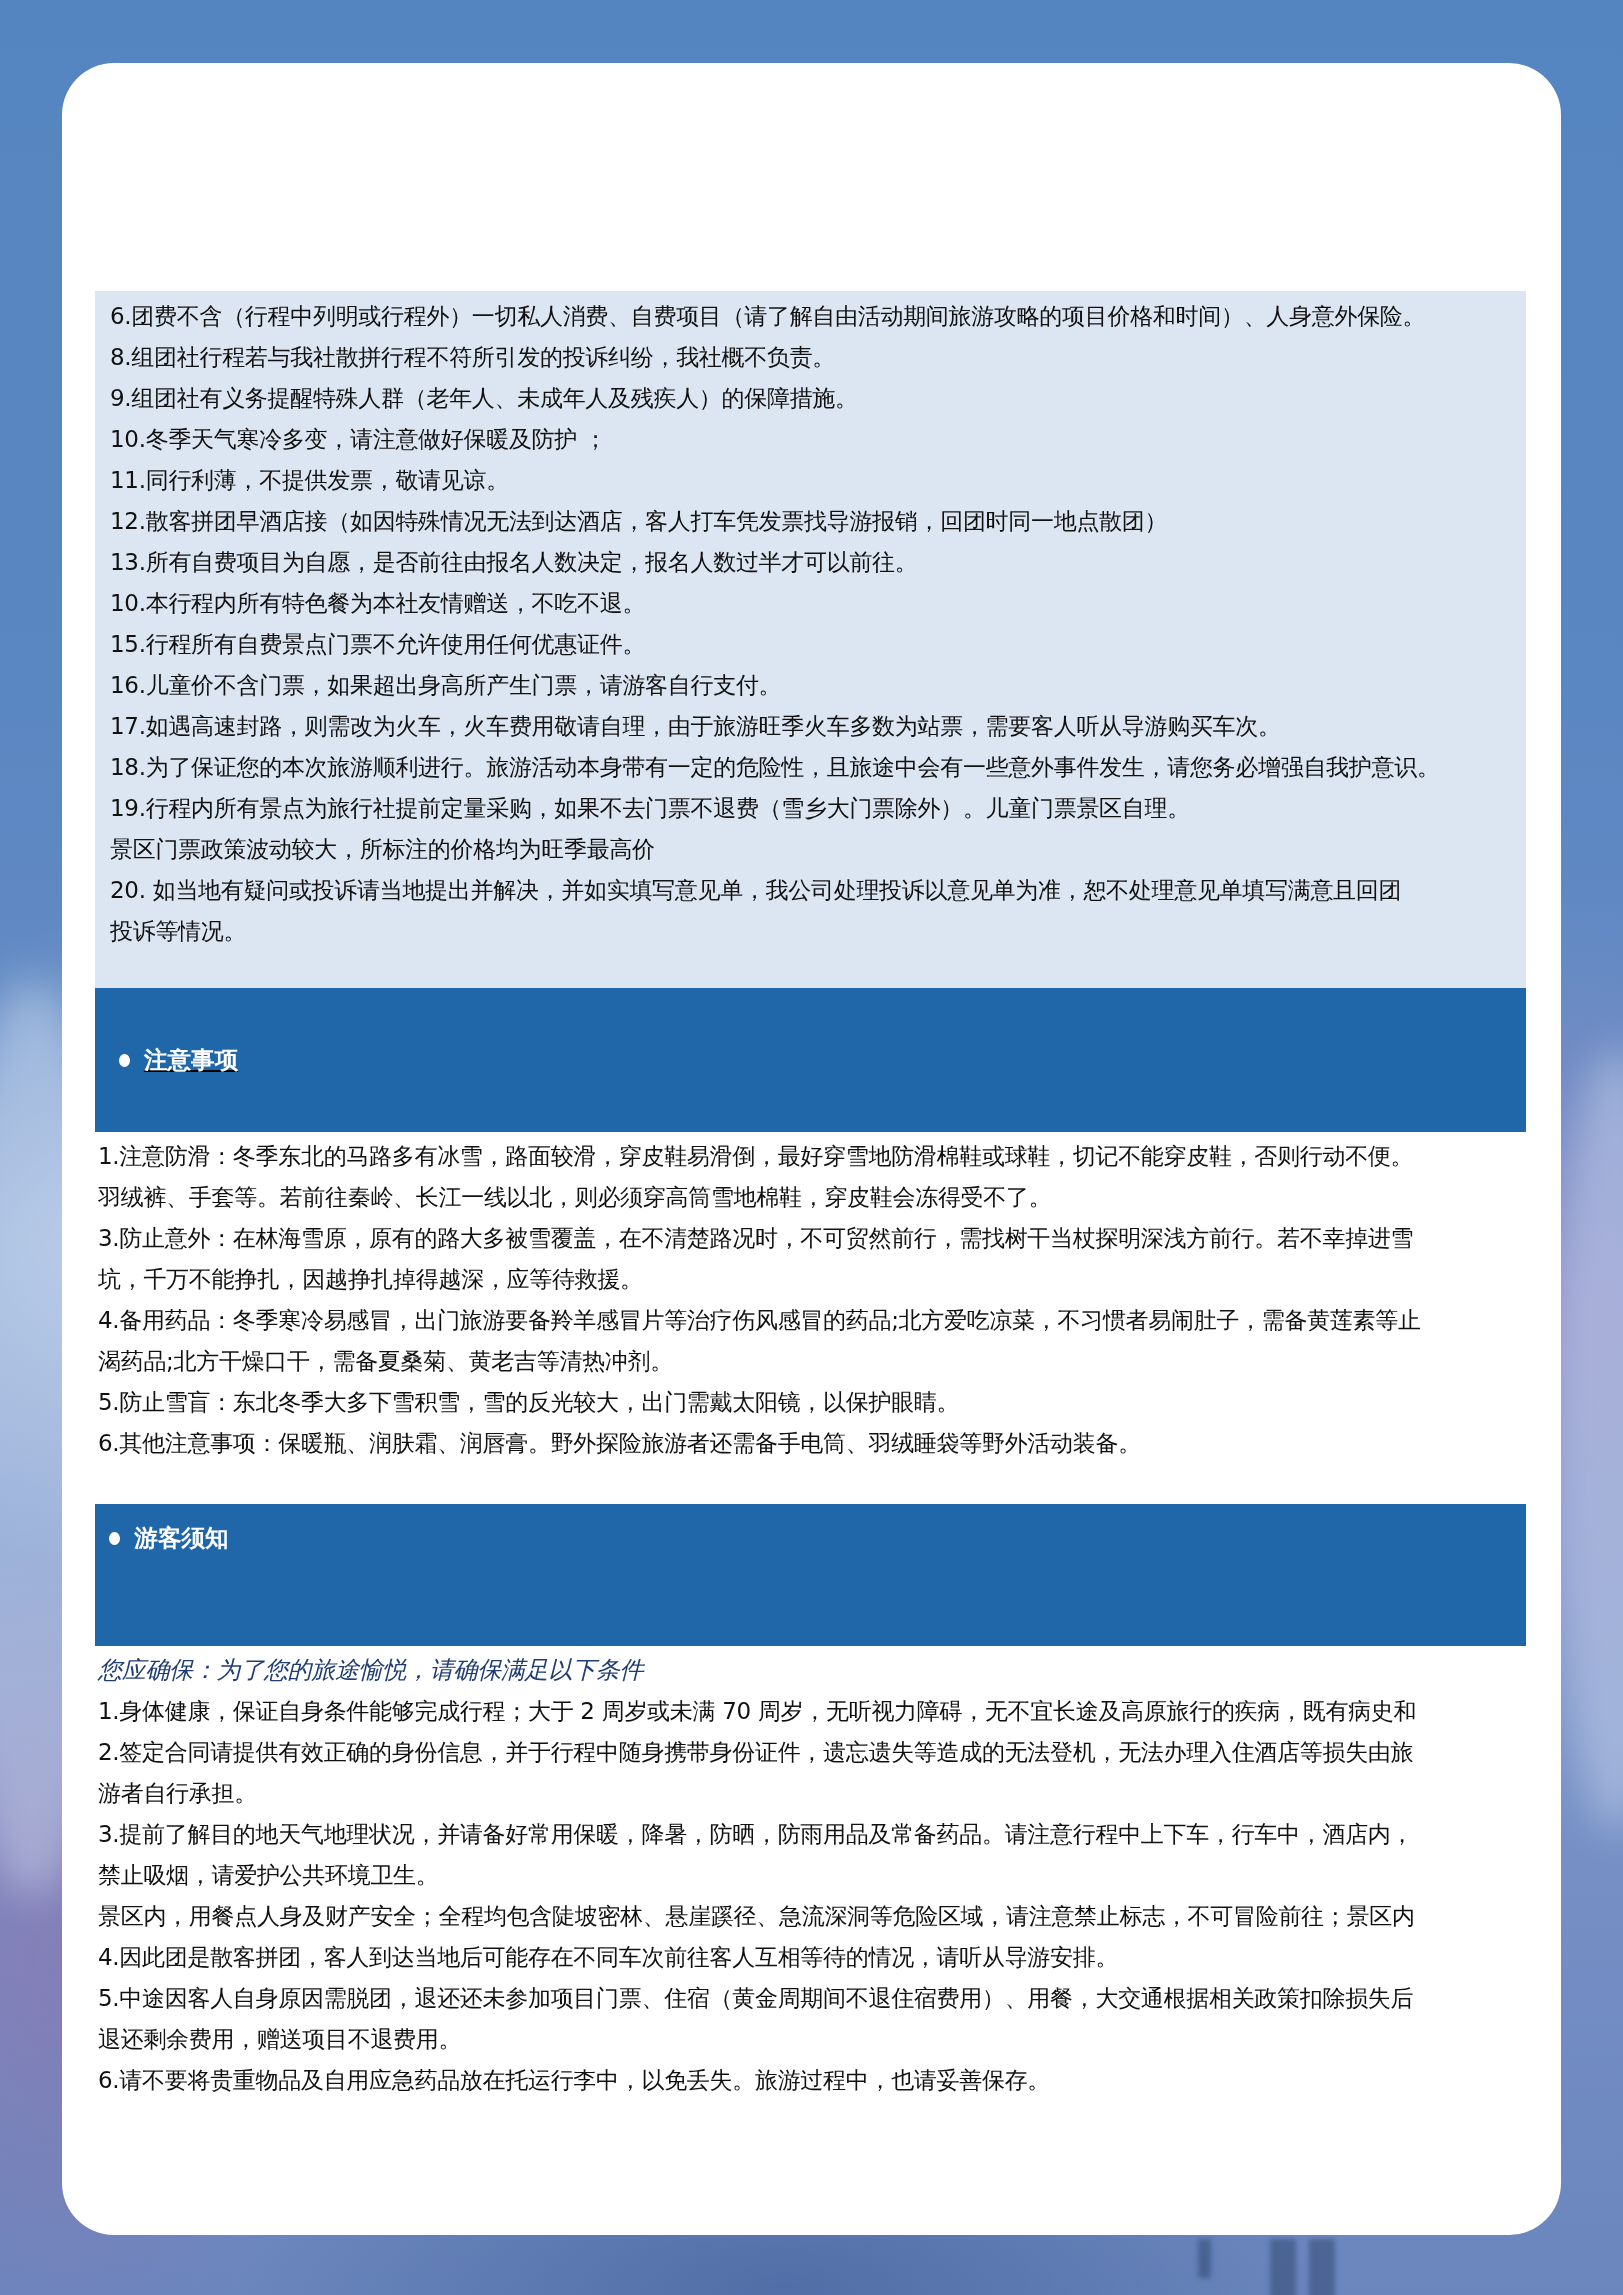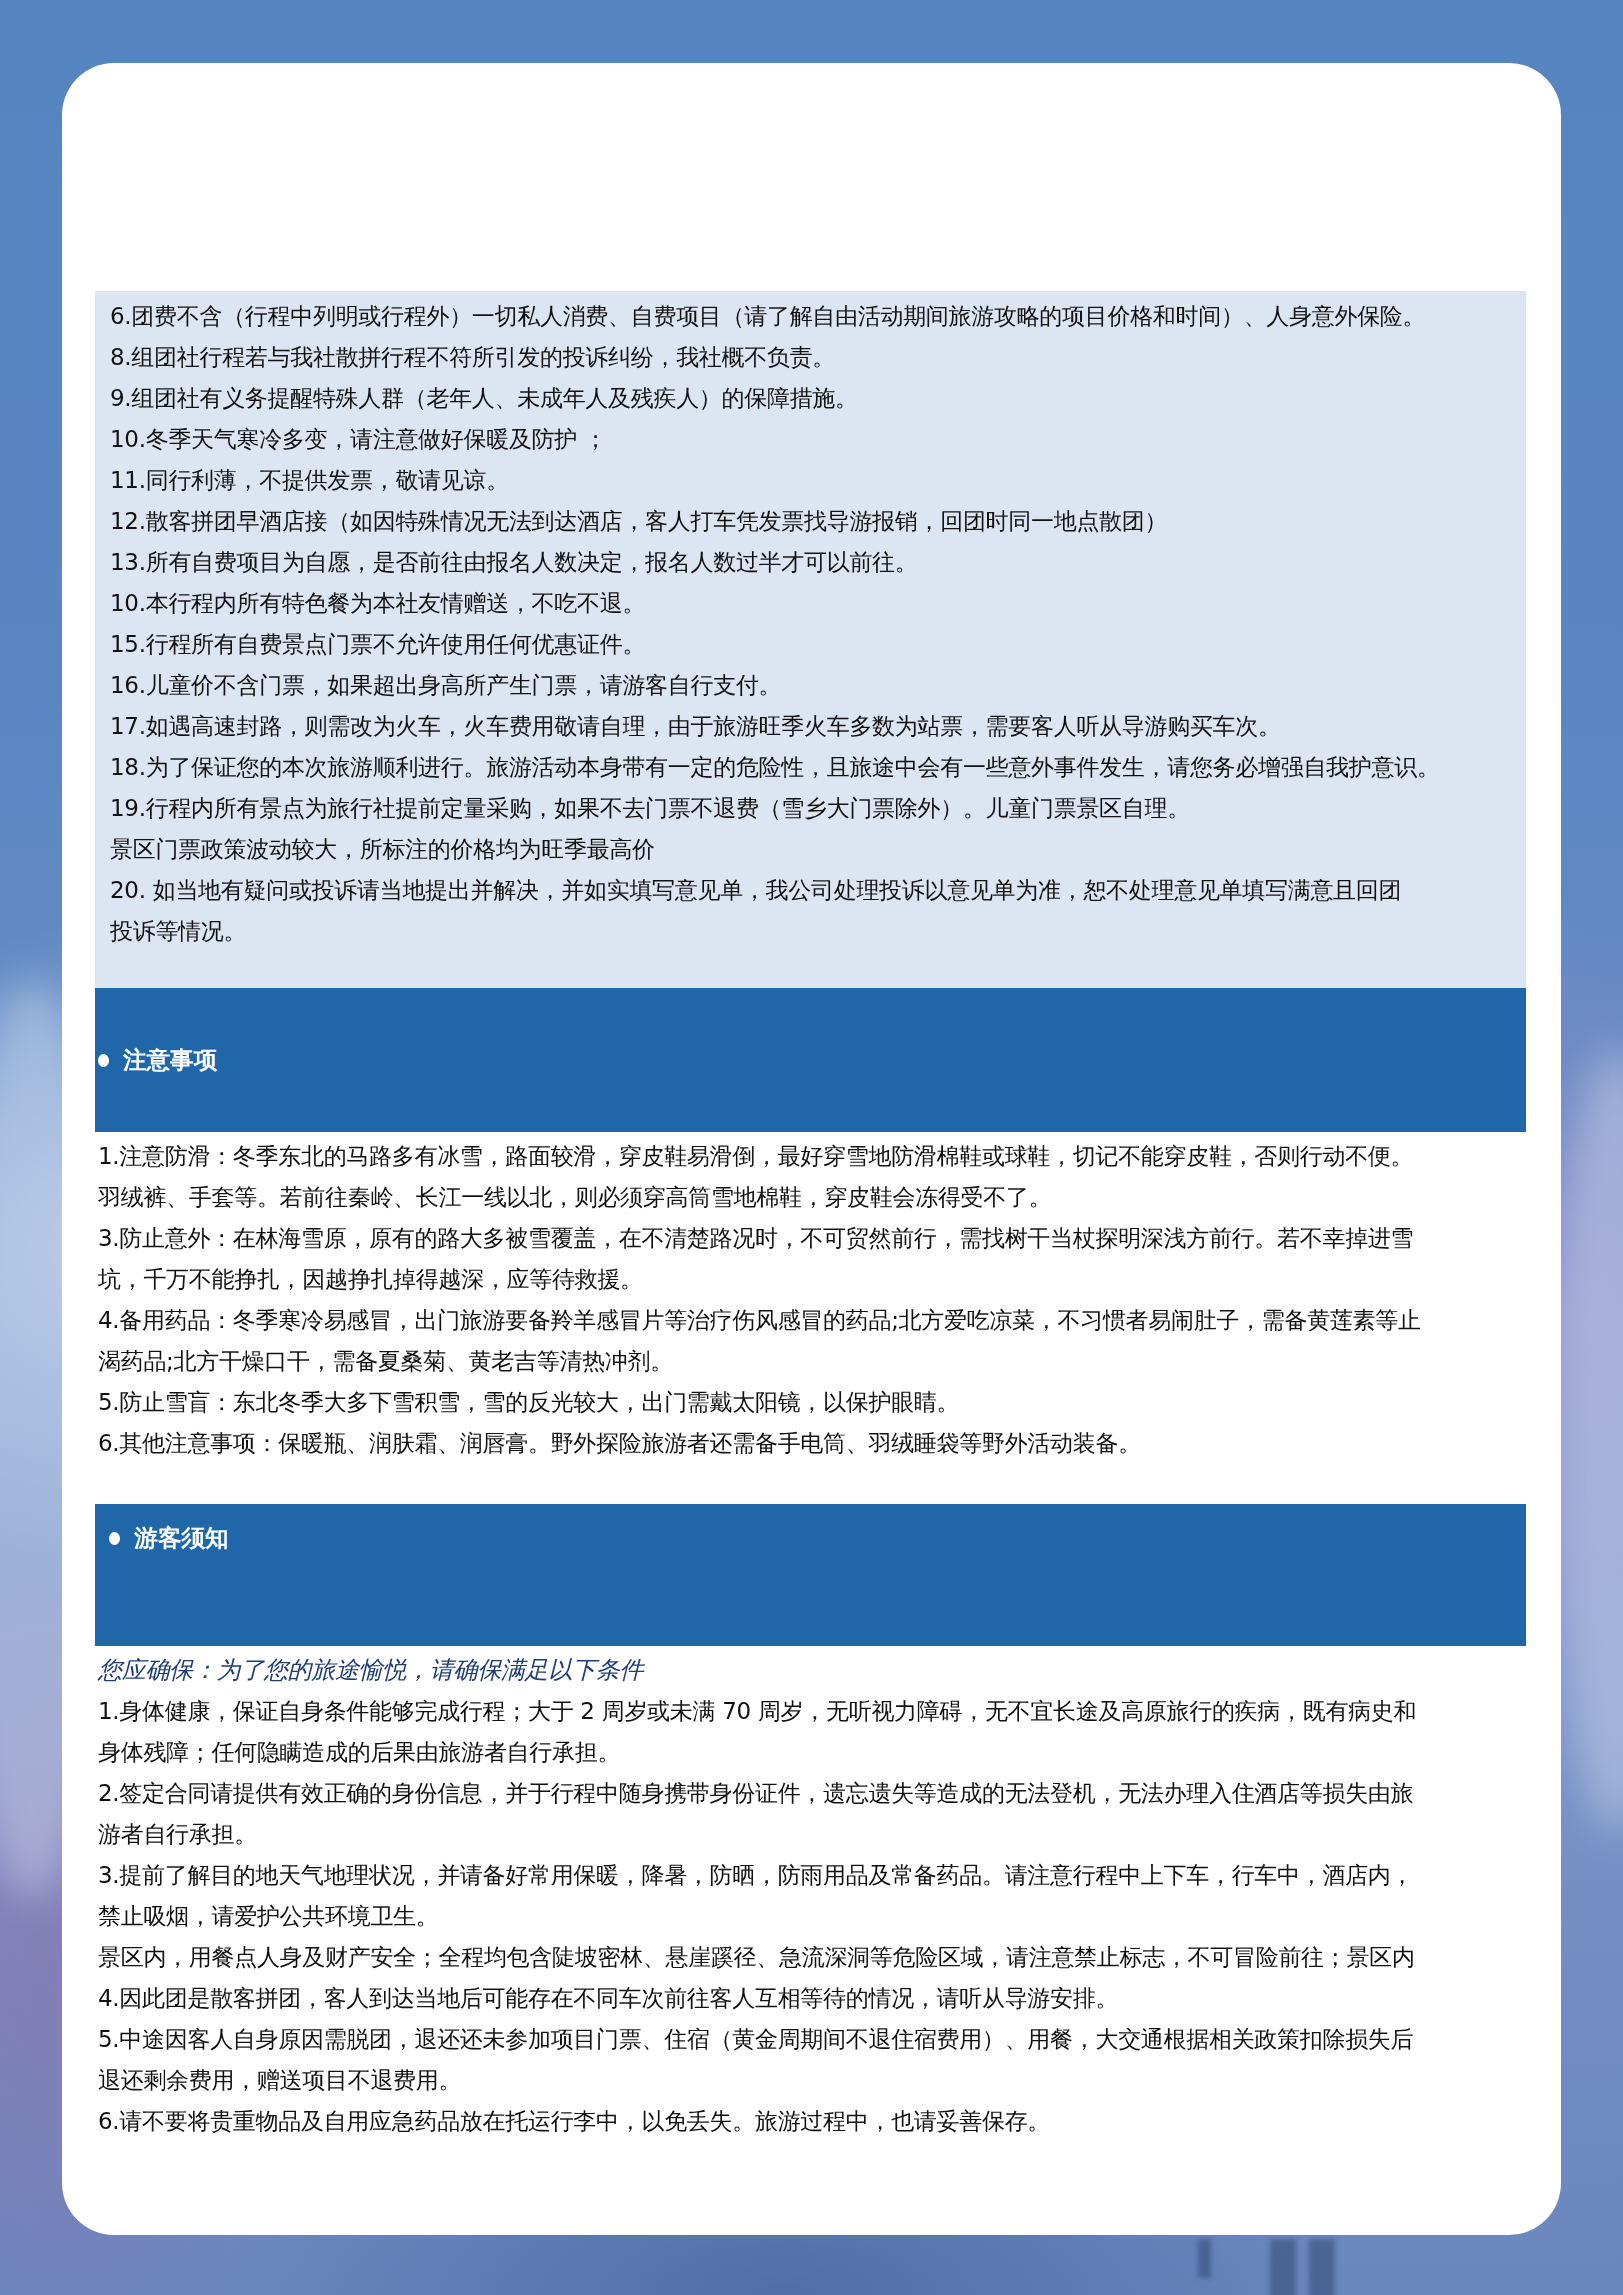--- a/index.html
+++ b/index.html
@@ -57,21 +57,22 @@
       line-height: 41px;
       color: #111111;
       white-space: nowrap;
       letter-spacing: -0.3px;
     }
     .header-bar {
       background: #1f67a8;
       height: 144px;
       display: flex;
       align-items: center;
-      padding-left: 3px;
+      padding-left: 24px;
+      text-decoration: underline;
     }
     .header-bar .bullet {
       width: 10.5px;
       height: 13px;
       border-radius: 50%;
       background: #ffffff;
       margin-right: 14.4px;
     }
     .header-bar .title {
       color: #ffffff;
@@ -147,21 +148,20 @@
   <div class="panel header-bar hdr2" style="align-items:flex-start;">
     <div class="inner">
       <span class="bullet"></span>
       <span class="title">游客须知</span>
     </div>
   </div>
 
   <div class="block block2">
     <div class="sub-title">您应确保：为了您的旅途愉悦，请确保满足以下条件</div>
     <div class="line">1.身体健康，保证自身条件能够完成行程；大于 2 周岁或未满 70 周岁，无听视力障碍，无不宜长途及高原旅行的疾病，既有病史和</div>
-    <div class="line">身体残障；任何隐瞒造成的后果由旅游者自行承担。</div>
     <div class="line">2.签定合同请提供有效正确的身份信息，并于行程中随身携带身份证件，遗忘遗失等造成的无法登机，无法办理入住酒店等损失由旅</div>
     <div class="line">游者自行承担。</div>
     <div class="line">3.提前了解目的地天气地理状况，并请备好常用保暖，降暑，防晒，防雨用品及常备药品。请注意行程中上下车，行车中，酒店内，</div>
     <div class="line">禁止吸烟，请爱护公共环境卫生。</div>
     <div class="line">景区内，用餐点人身及财产安全；全程均包含陡坡密林、悬崖蹊径、急流深洞等危险区域，请注意禁止标志，不可冒险前往；景区内</div>
     <div class="line">4.因此团是散客拼团，客人到达当地后可能存在不同车次前往客人互相等待的情况，请听从导游安排。</div>
     <div class="line">5.中途因客人自身原因需脱团，退还还未参加项目门票、住宿（黄金周期间不退住宿费用）、用餐，大交通根据相关政策扣除损失后</div>
     <div class="line">退还剩余费用，赠送项目不退费用。</div>
     <div class="line">6.请不要将贵重物品及自用应急药品放在托运行李中，以免丢失。旅游过程中，也请妥善保存。</div>
   </div>

